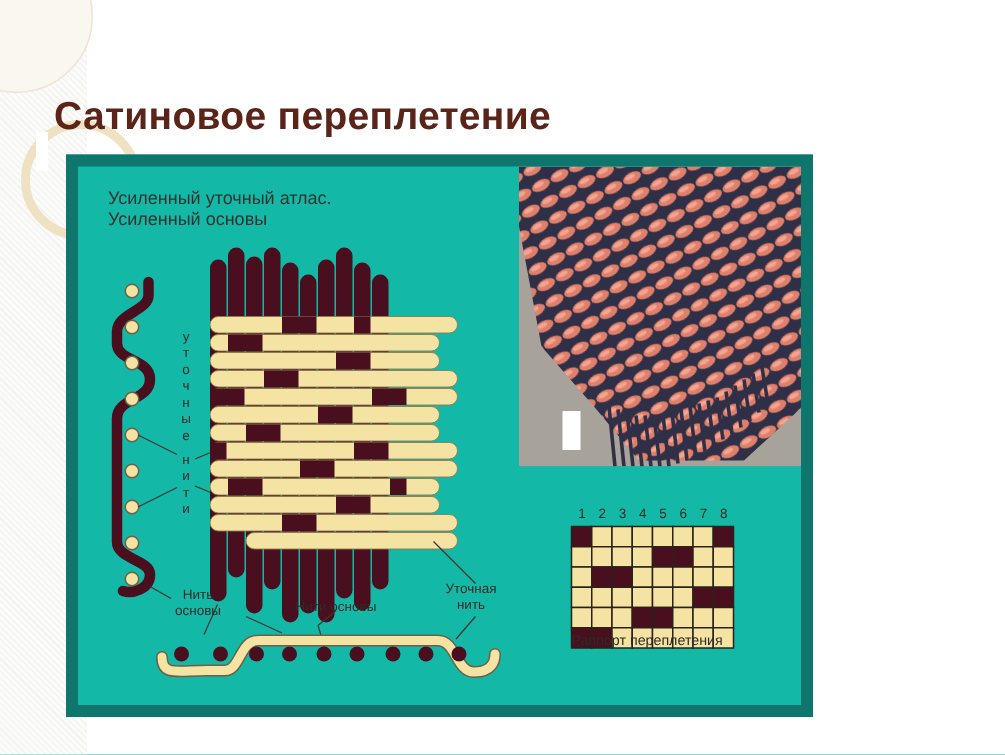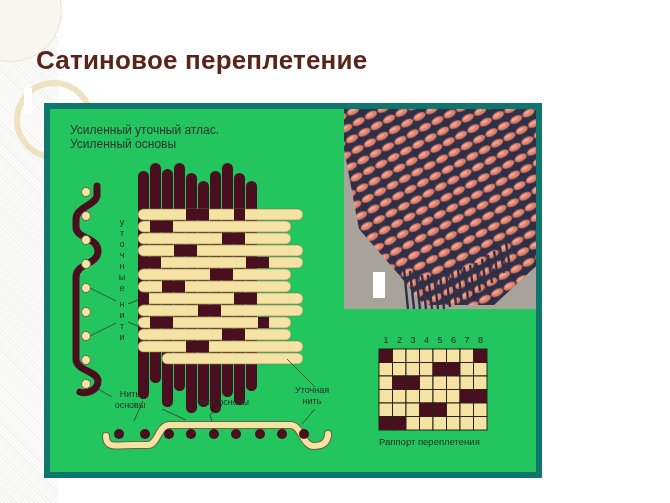--- a/index.html
+++ b/index.html
@@ -17,37 +17,37 @@
     border-radius:50%; border:1px solid #ece4d4; background:#faf7f0;
   }
   .deco-circle2 {
     position:absolute; left:14px; top:80px; width:80px; height:80px;
     border-radius:50%; border:6px solid #efe2c2; box-sizing:border-box;
   }
   .deco-square {
     position:absolute; left:24px; top:88px; width:8px; height:26px; background:#fff;
   }
   .title {
-    position:absolute; left:36px; top:45px; margin:0;
+    position:absolute; left:36px; top:62px; margin:0;
     font-size:26px; font-weight:bold; color:#5a2418; letter-spacing:0.2px;
   }
   .frame {
     position:absolute; left:44px; top:103px; width:498px; height:375px;
-    box-sizing:border-box; border:6px solid #0f766e; background:#22c55e; overflow:hidden;
+    box-sizing:border-box; border:8px solid #0f766e; background:#14b8a6; overflow:hidden;
   }
   .caption {
     position:absolute; left:20px; top:14px; font-size:12px; line-height:14px; color:#333230;
   }
   .diagram-svg { position:absolute; left:0; top:0; }
   .photo {
     position:absolute; left:294px; top:0; width:200px; height:200px; overflow:hidden;
   }
   .small-label { font-size:9px; fill:#2e2b28; font-family:"Liberation Sans", sans-serif; }
   .rapport-label {
-    position:absolute; left:329px; top:327px; font-size:9.5px; color:#2e2b28;text-align:center;
+    position:absolute; left:329px; top:311px; font-size:9.5px; color:#2e2b28;text-align:center;
   }
   .white-mark {
     position:absolute; left:323px; top:163px; width:12px; height:26px; background:#ffffff;
   }
 </style>
 </head>
 <body>
 
 <div class="left-strip"></div>
 <div class="deco-circle1"></div>

